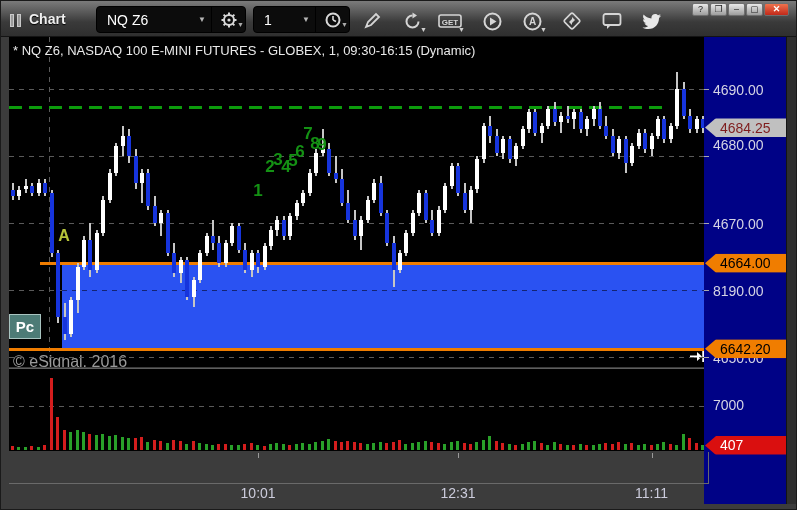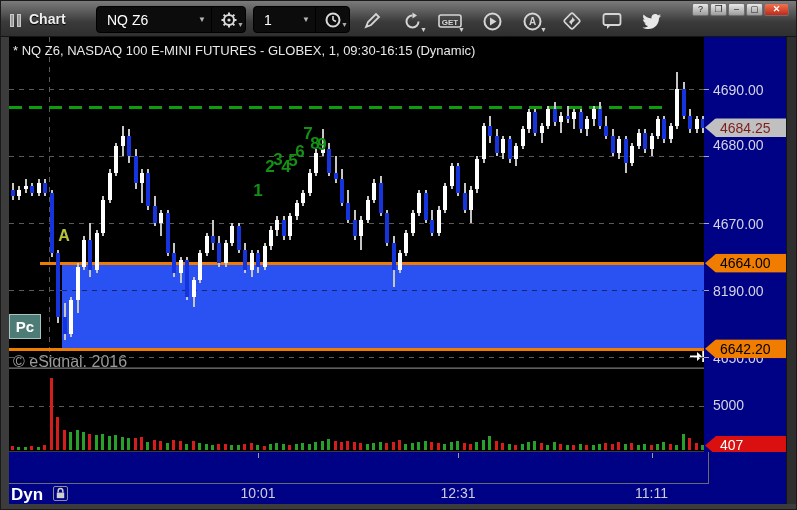--- a/index.html
+++ b/index.html
@@ -197,21 +197,21 @@
         <div class="ptick" style="top: 108px;">4680.00</div>
         <div class="tickdash" style="top: 186px;"></div>
         <div class="ptick" style="top: 187px;">4670.00</div>
         <div class="tickdash" style="top: 253px;"></div>
         <div class="ptick" style="top: 254px;">8190.00</div>
         <div class="tickdash" style="top: 320px;"></div>
         <div class="ptick" style="top: 321px;">4650.00</div>
         <div class="tag last" style="top: 90.525px;">4684.25</div>
         <div class="tag orange" style="top: 226.2px;">4664.00</div>
         <div class="tag orange" style="top: 311.625px;">6642.20</div>
-        <div class="ptick" style="top: 368px;">5000</div>
+        <div class="ptick" style="top: 368px;">7000</div>
         <div class="tag red" style="top: 408.418px;">407</div>
       </div>
     <div id="right-edge"></div>
 
     <div id="price-pane">
       <div id="chart-title">* NQ Z6, NASDAQ 100 E-MINI FUTURES - GLOBEX, 1, 09:30-16:15 (Dynamic)</div>
       <div id="pc-badge">Pc</div>
       <div id="watermark">© eSignal, 2016</div>
       <div id="a-label" style="left: 55px; top: 199px;">A</div>
       <svg id="jump-end" viewBox="0 0 17 13">
@@ -562,27 +562,20 @@
         <div class="vbar g" style="left: 647px; top: 75.016px; height: 5.984px;"></div>
         <div class="vbar g" style="left: 653.45px; top: 73.08px; height: 7.92px;"></div>
         <div class="vbar r" style="left: 659.9px; top: 75.016px; height: 5.984px;"></div>
         <div class="vbar g" style="left: 666.35px; top: 75.984px; height: 5.016px;"></div>
         <div class="vbar g" style="left: 672.8px; top: 64.984px; height: 16.016px;"></div>
         <div class="vbar r" style="left: 679.25px; top: 69.032px; height: 11.968px;"></div>
         <div class="vbar r" style="left: 685.7px; top: 73.96px; height: 7.04px;"></div>
         <div class="vbar g" style="left: 692.15px; top: 75.984px; height: 5.016px;"></div>
       </div>
 
-    <div id="bottom-strip">
-      <div id="dyn" style="position:absolute;left:2px;top:33px;">Dyn</div>
-      <svg id="lock" viewBox="0 0 14 14" style="position:absolute;left:44px;top:34px;width:15px;height:15px;">
-        <rect x="3" y="6" width="8" height="6" fill="#cfcfcf"></rect>
-        <path d="M4.5 6 V4 a2.5 2.5 0 0 1 5 0 V6" fill="none" stroke="#cfcfcf" stroke-width="1.6"></path>
-      </svg>
-    </div>
 
     <div id="time-row-line"></div>
     <div id="time-row-vline"></div>
 
   <div class="ttick" style="left: 257.1px;"></div>
       <div class="tlabel" style="left: 257.1px;">10:01</div>
       <div class="ttick" style="left: 457.05px;"></div>
       <div class="tlabel" style="left: 457.05px;">12:31</div>
       <div class="ttick" style="left: 650.55px;"></div>
       <div class="tlabel" style="left: 650.55px;">11:11</div>

